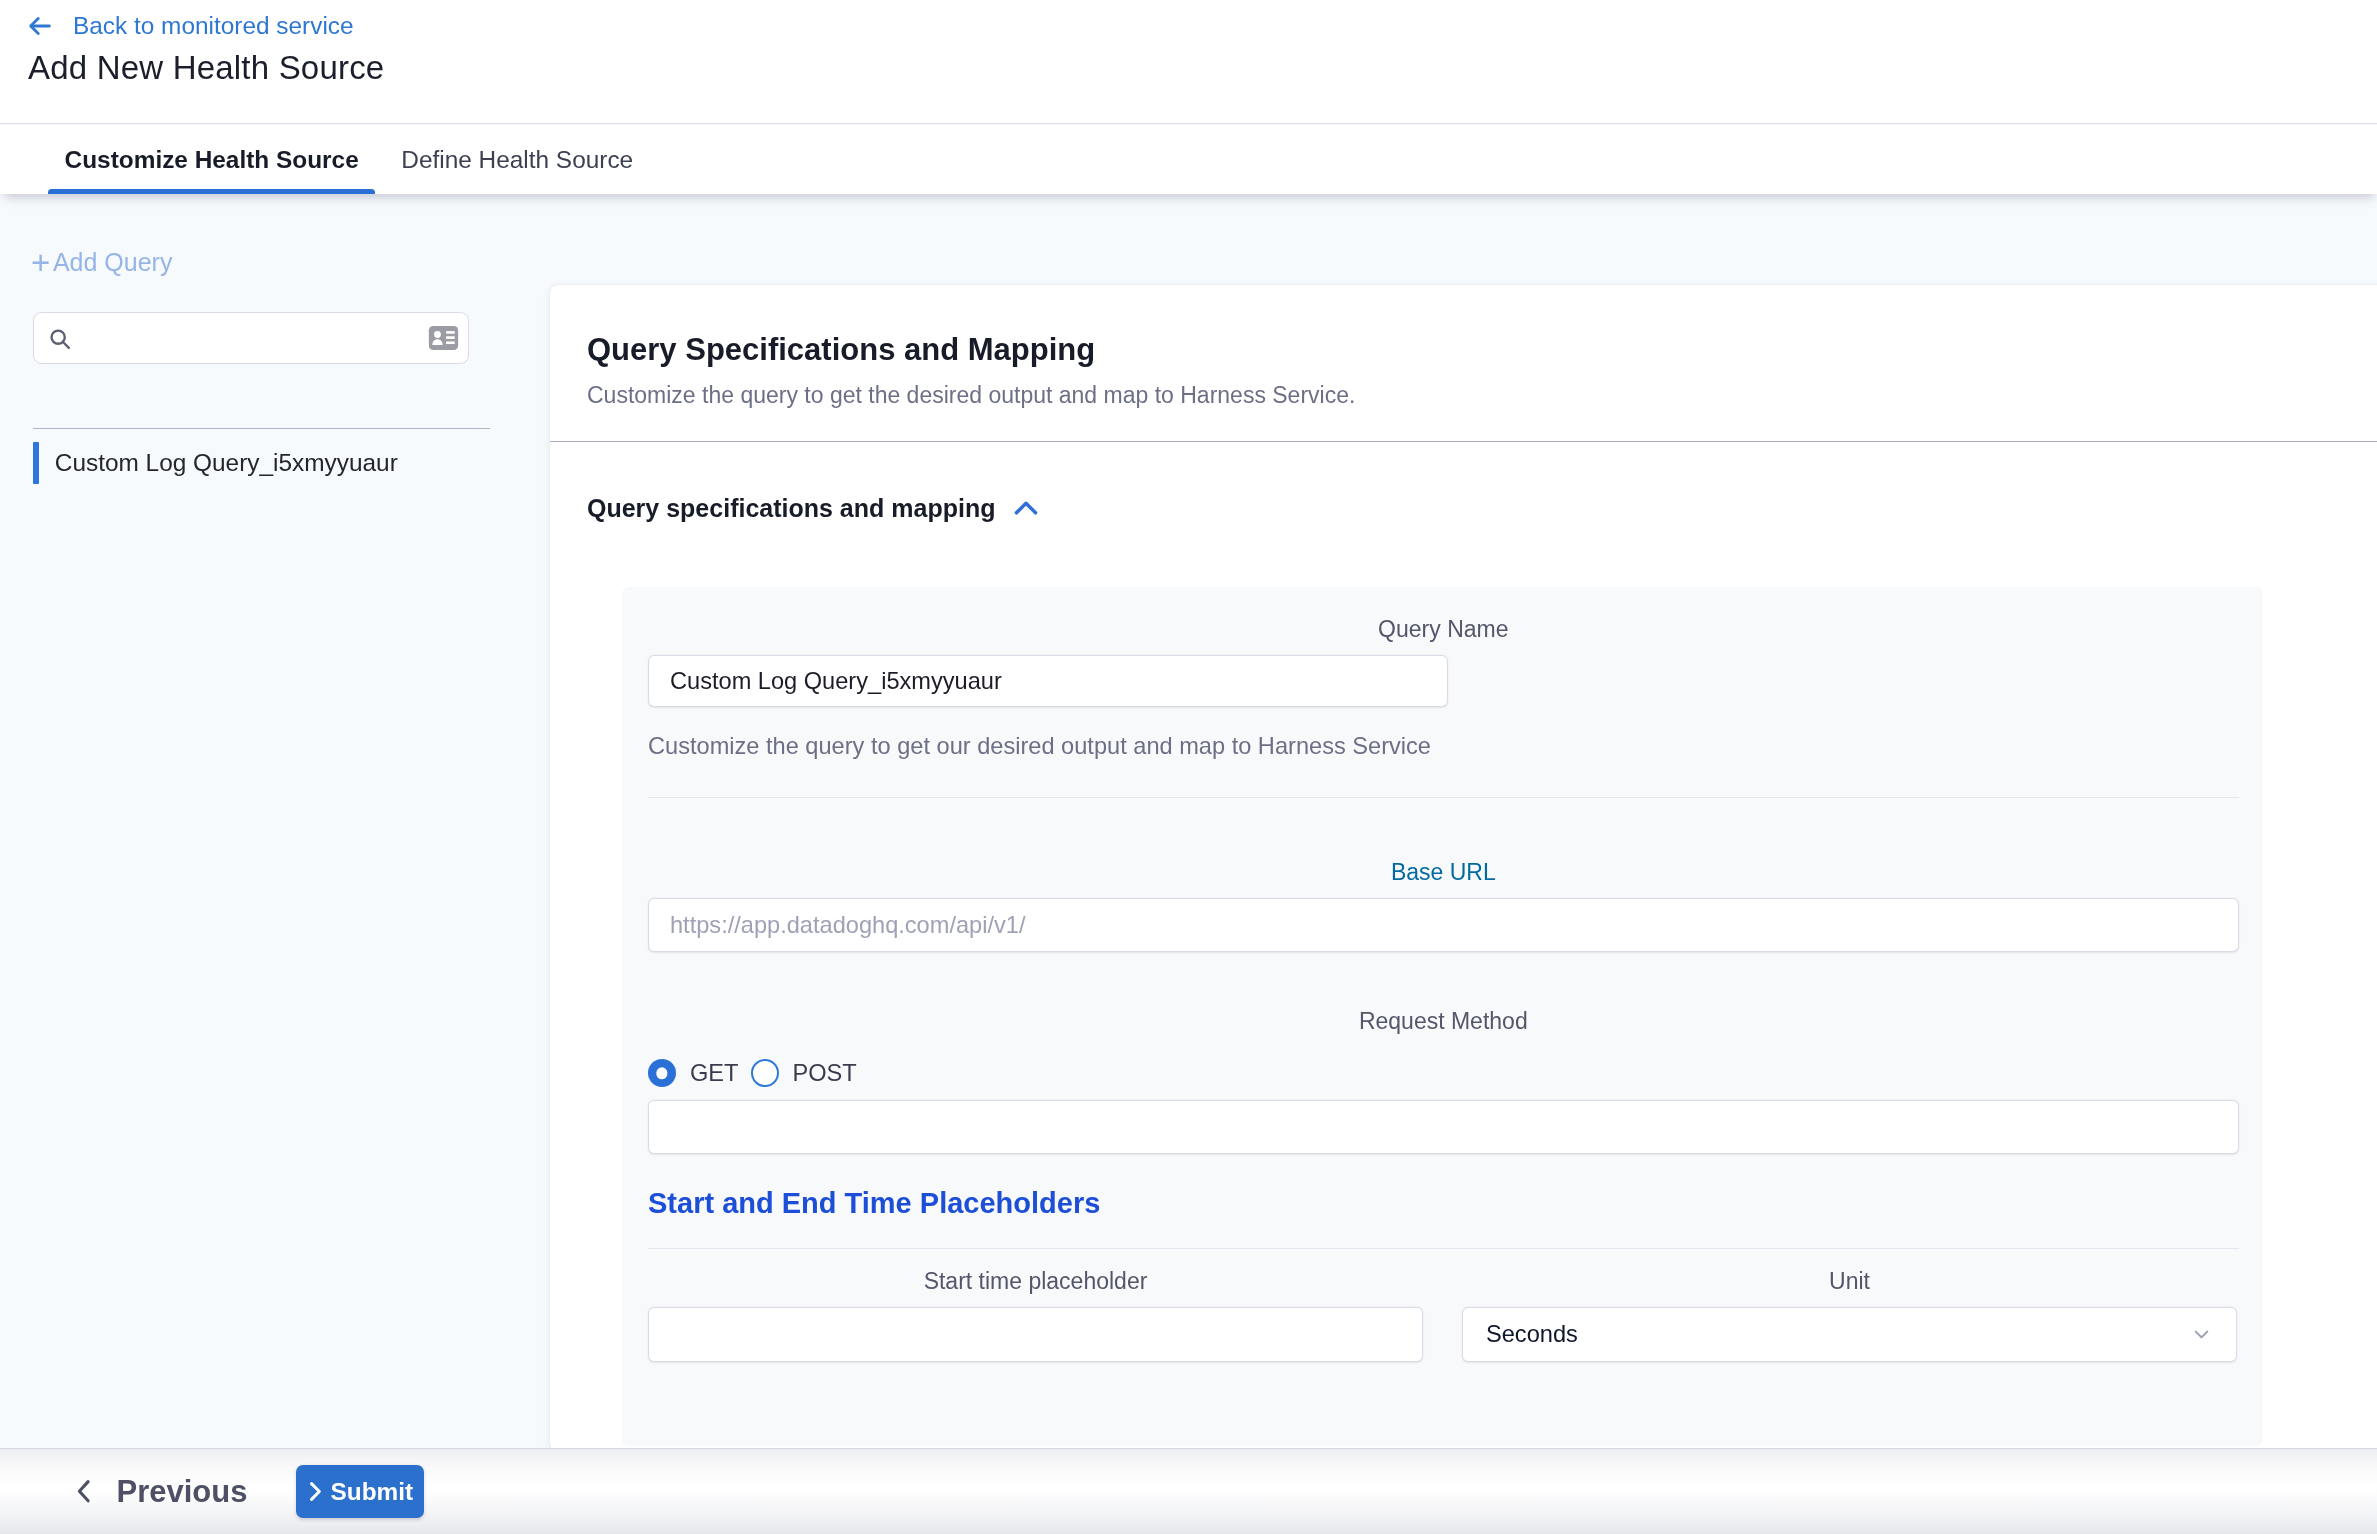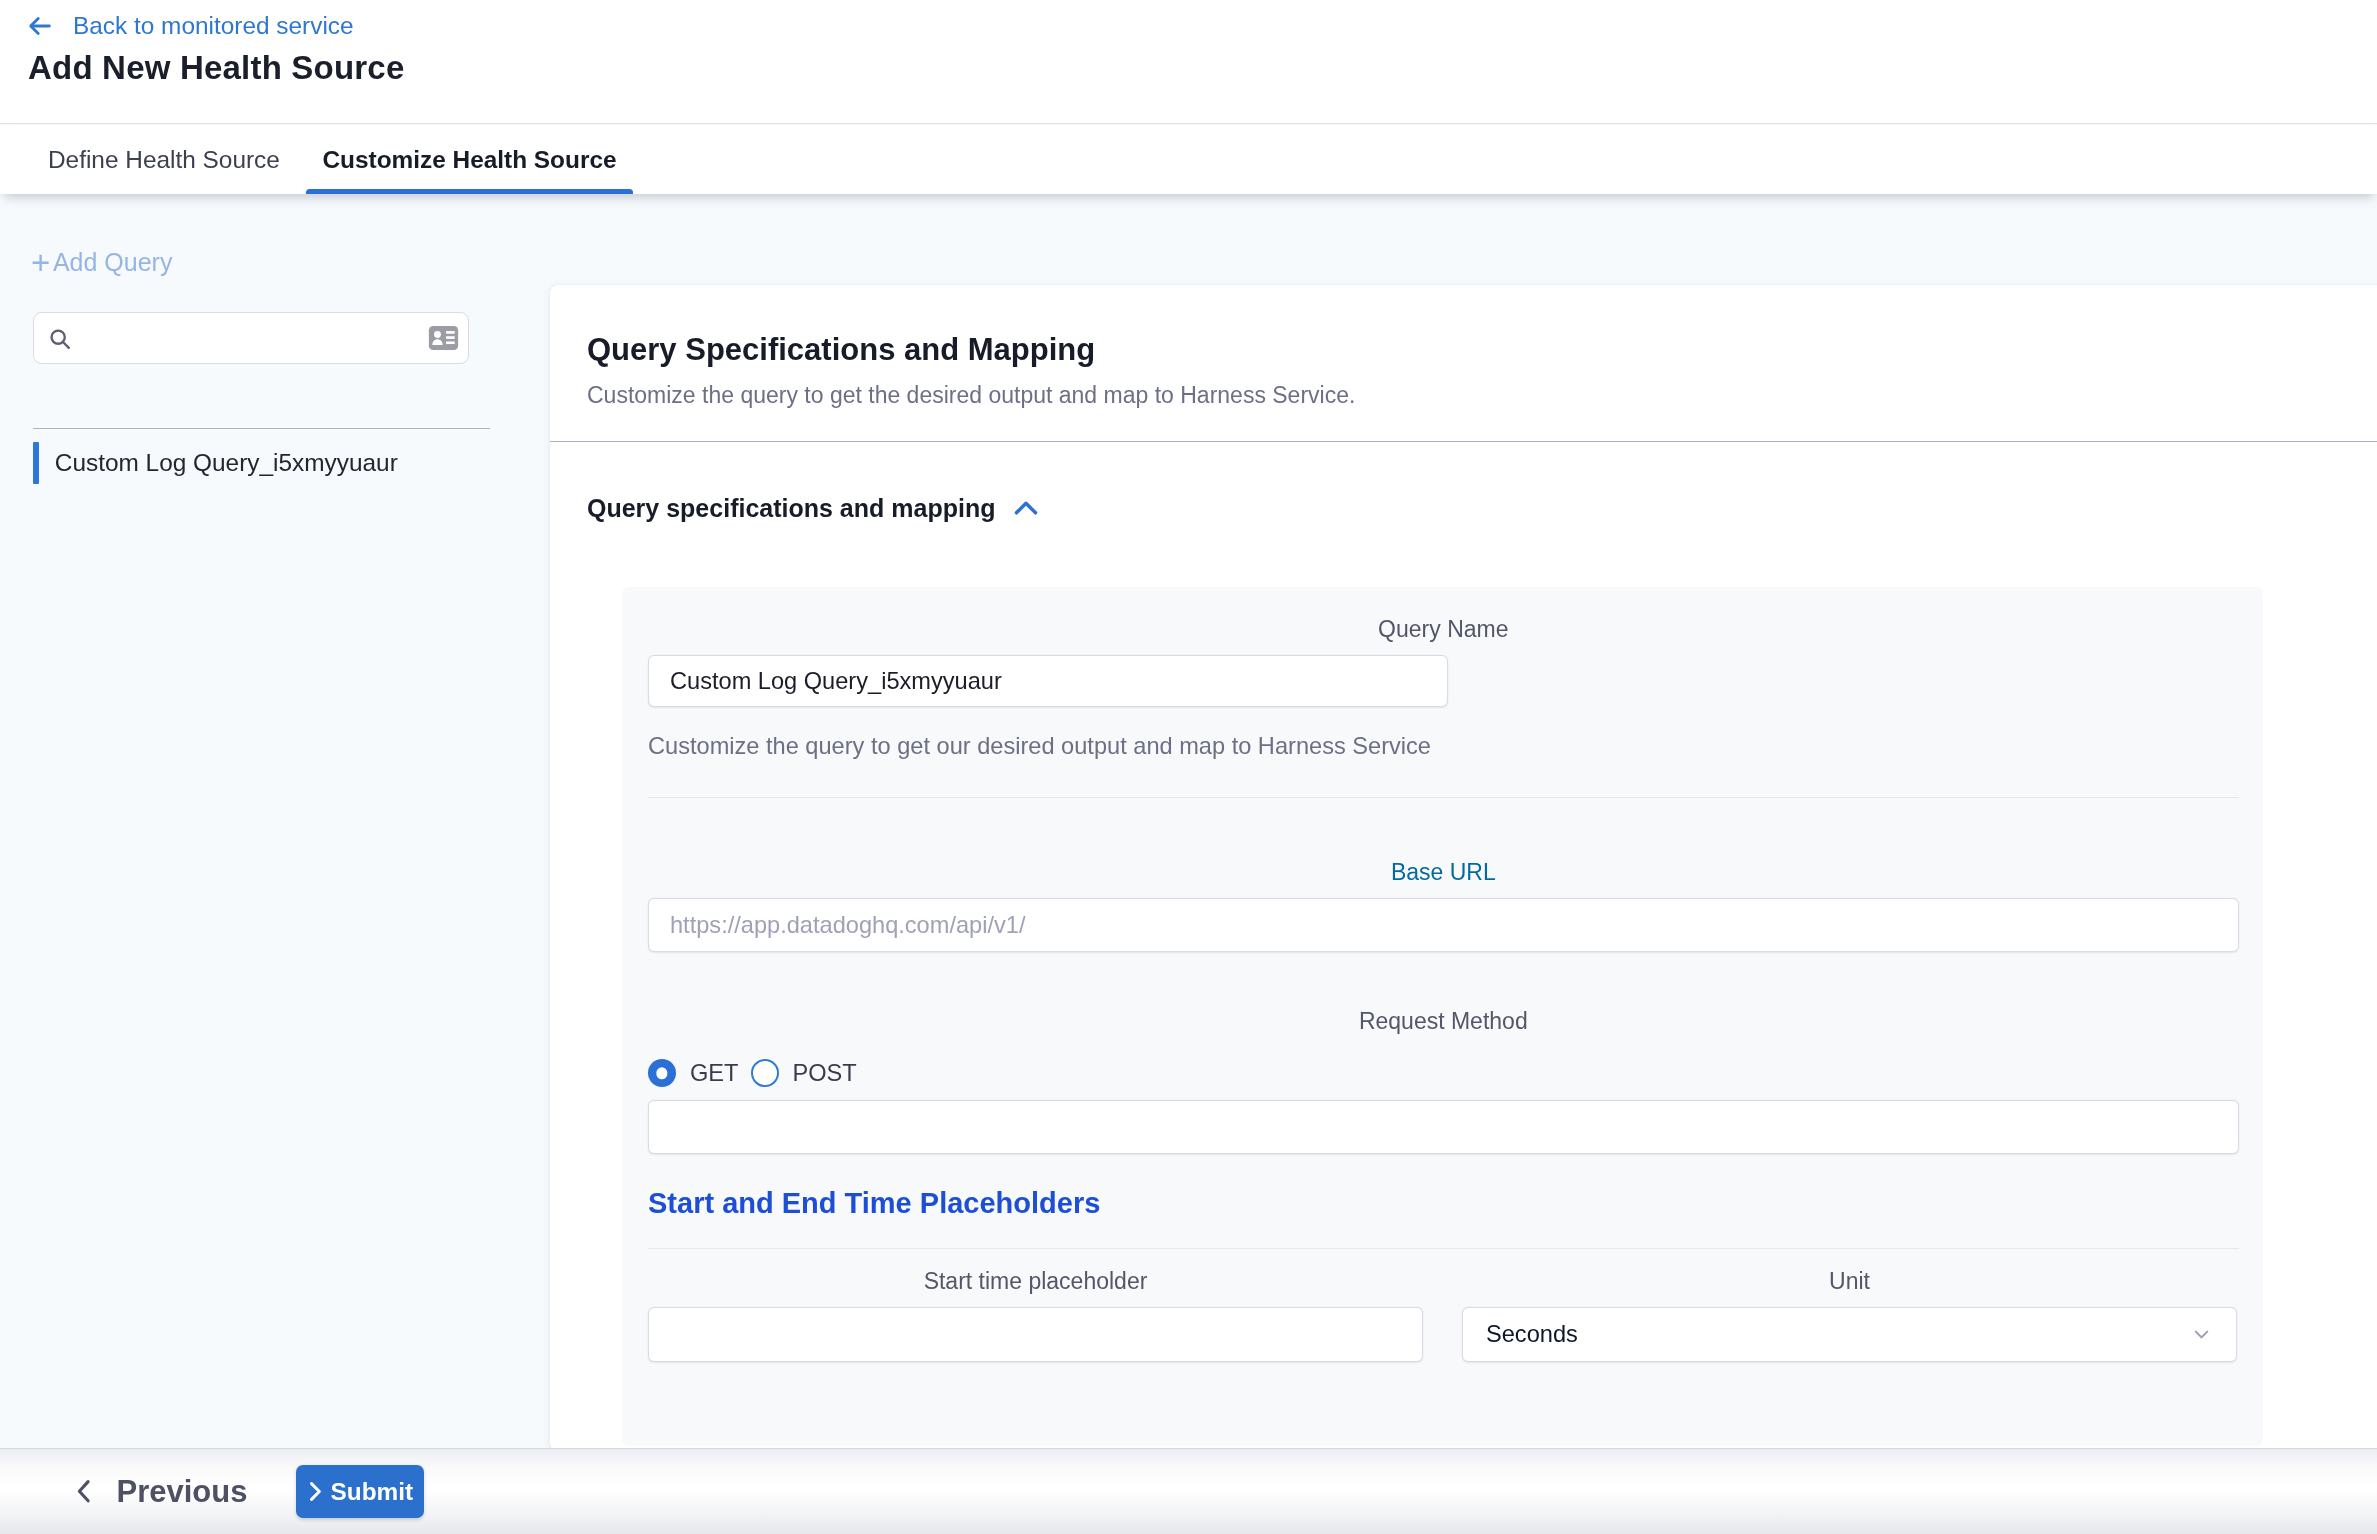--- a/index.html
+++ b/index.html
@@ -11,21 +11,21 @@
   }
 
   
   .topbar{
     position:absolute; left:0; top:0; width:100%; height:124px;
     background:#fff; border-bottom:0.9px solid #dfe0ea; z-index:4;
   }
   .back-row{ position:absolute; left:26px; top:12.2px; display:flex; align-items:center; gap:19px; cursor:pointer;}
   .back-row svg{ width:28px; height:28px; }
   .back-label{ font-size:24.4px; font-weight:500; color:var(--link,#2e78d2); }
-  .page-title{ position:absolute; left:28px; top:49px; font-size:33px; font-weight:700; color:#1b1f2b; letter-spacing:0.2px;}
+  .page-title{ position:absolute; left:28px; top:49px; font-size:33px; font-weight:400; color:#1b1f2b; letter-spacing:0.2px;}
 
   
   .tabs{
     position:absolute; left:0; top:125px; width:100%; height:69px;
     background:#fff; display:flex; align-items:stretch; padding-left:48px;
     box-shadow:0 6.1px 10.5px -3.5px rgba(79,80,109,.30); z-index:3;
   }
   .tab{ display:flex; align-items:center; font-size:24.4px; color:#3d4050; font-weight:500;
         margin-right:26px; position:relative; cursor:pointer; }
   .tab.active{ font-weight:700; color:#181c28; padding:0 16.6px; }
@@ -134,22 +134,22 @@
       <svg viewBox="0 0 24 24" fill="none" stroke="#2e78d2" stroke-width="2.4" stroke-linecap="round" stroke-linejoin="round">
         <path d="M20 12H4.5"></path>
           <path d="M10.5 5.5 4 12l6.5 6.5"></path>
       </svg>
       <span class="back-label">Back to monitored service</span>
     </div>
     <h1 class="page-title">Add New Health Source</h1>
   </header>
 
   <nav class="tabs">
+    <div class="tab active">Customize Health Source</div>
     <div class="tab">Define Health Source</div>
-    <div class="tab active">Customize Health Source</div>
   </nav>
 
   <div class="add-query">
     <span class="plus">+</span>
     <span class="aq-label">Add Query</span>
   </div>
 
   <div class="searchbox">
     <svg class="mag" viewBox="0 0 24 24" fill="none" stroke="#5c5e72" stroke-width="2.3" stroke-linecap="round">
       <circle cx="10" cy="10" r="6.5"></circle>

